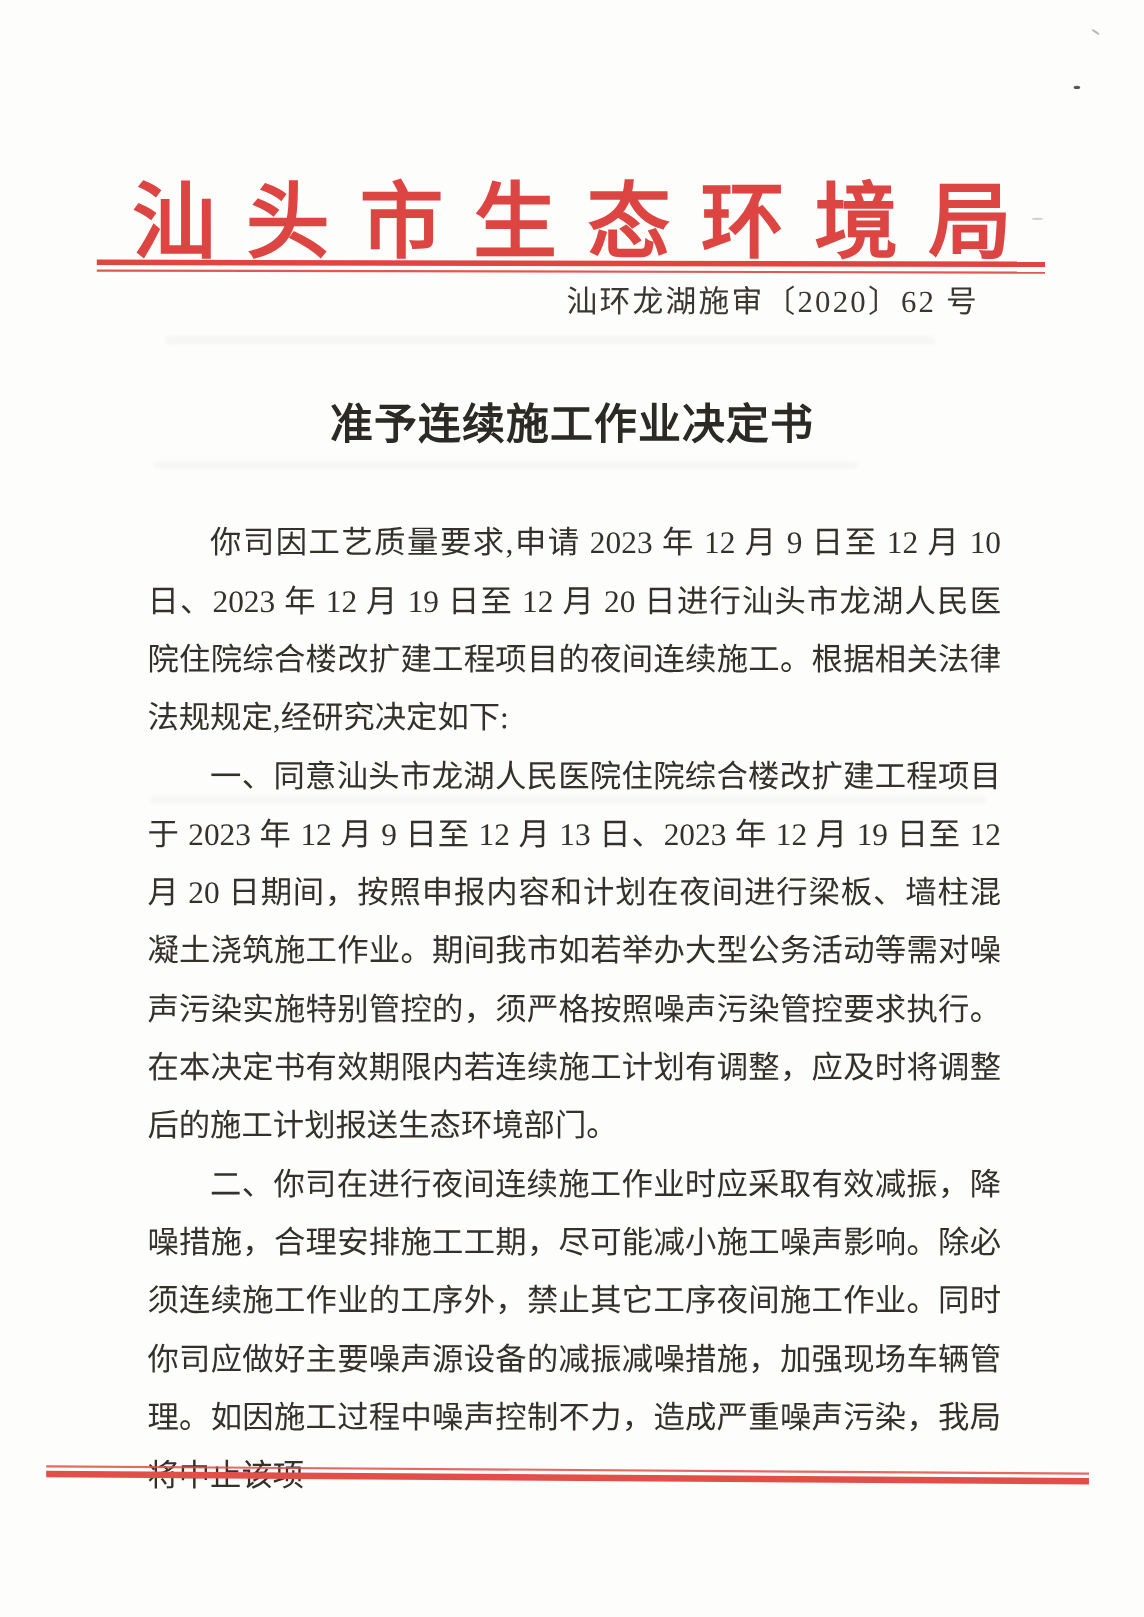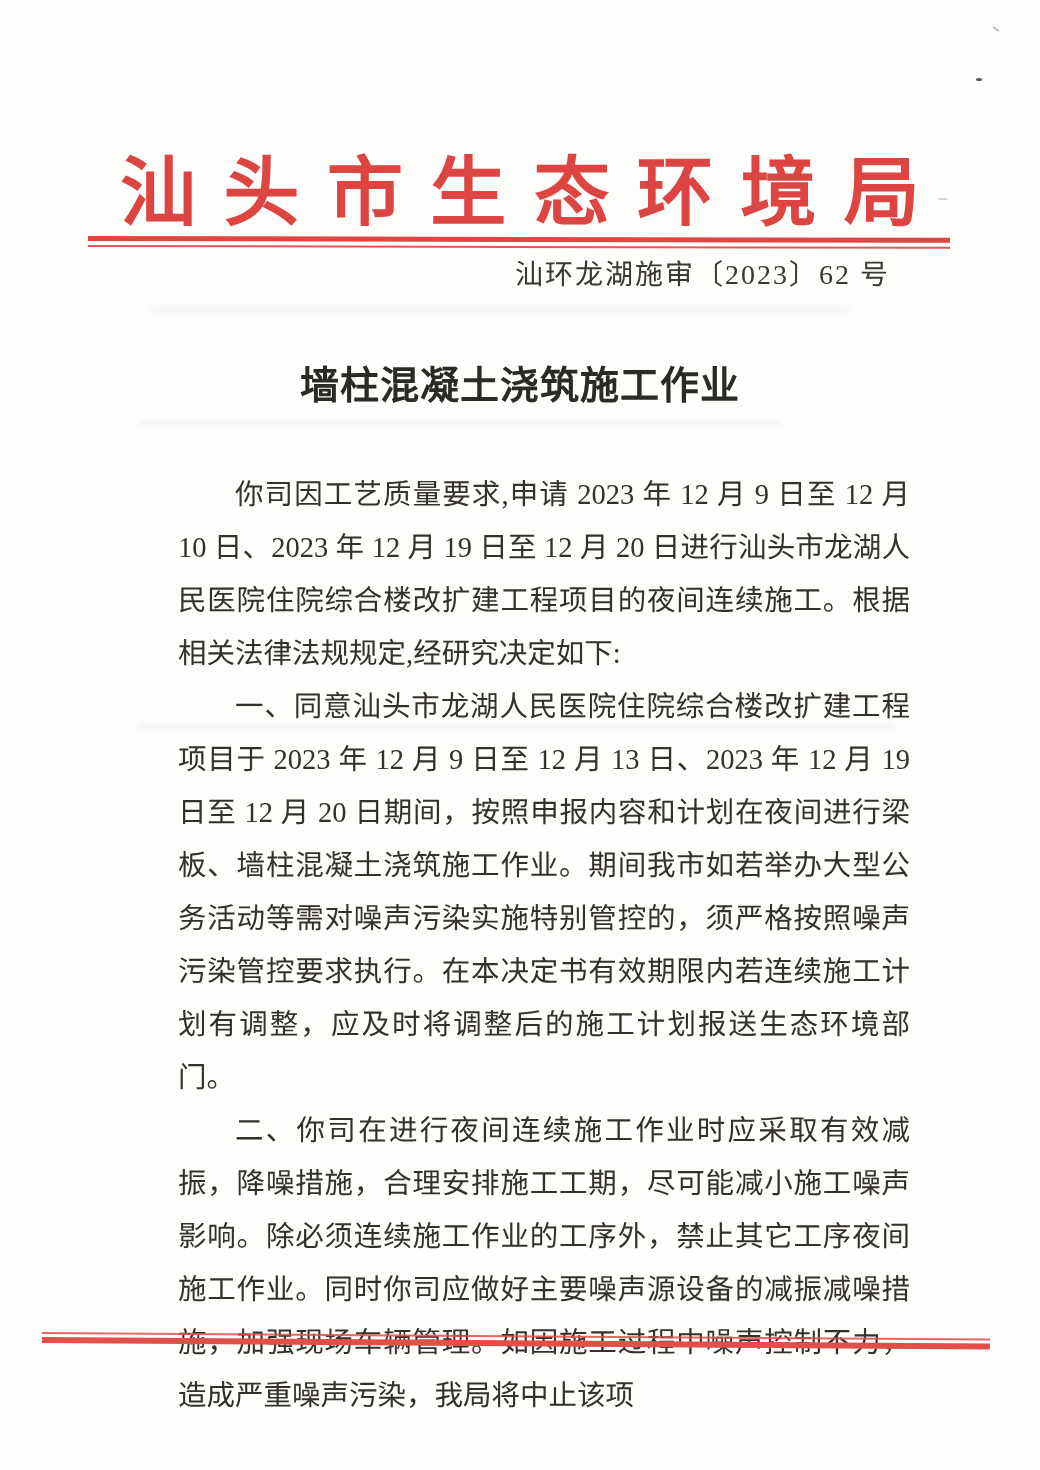--- a/index.html
+++ b/index.html
@@ -14,21 +14,21 @@
   .page{
     position:relative;
     width:1040px;height:1470px;
     background:var(--page-bg);
     overflow:hidden;
     font-family:"Liberation Serif","DejaVu Serif",serif;
   }
   
   .agency{
     position:absolute;top:146px;left:0;right:0;
-    margin:6px;text-align:center;
+    margin:16px;text-align:center;
     font-size:76px;font-weight:700;line-height:1.1;
     color:var(--header-red);
     letter-spacing:.36em;text-indent:.36em;
     white-space:nowrap;
   }
   .rule-top{
     position:absolute;top:236px;left:88px;width:862px;
     transform:rotate(.12deg);transform-origin:left center;
   }
   .rule-top .bar-thick{height:5px;background:var(--rule-red);}
@@ -47,21 +47,21 @@
     color:var(--title-ink);
   }
   
   .body-text{
     position:absolute;top:468px;left:134px;width:776px;
     font-size:28.5px;line-height:53px;
     color:var(--body-ink);
     text-align:justify;text-justify:inter-ideograph;
   }
   .body-text p{margin:0;}
-  .body-text p.para{text-indent:2em;margin-left:44px;}
+  .body-text p.para{text-indent:2em;}
   
   .rule-bottom{
     position:absolute;top:1332px;left:42px;width:948px;
     transform:rotate(.4deg);transform-origin:left center;
   }
   .rule-bottom .bar-thin{height:2px;background:var(--footer-rule-red);opacity:.85;}
   .rule-bottom .bar-gap{height:3px;}
   .rule-bottom .bar-thick{height:6px;background:var(--footer-rule-red);}
   
   .speck{position:absolute;background:#555;border-radius:50%;}
@@ -86,23 +86,23 @@
   <div class="smudge m3"></div>
 
   <h1 class="agency">汕头市生态环境局</h1>
 
   <div class="rule-top">
     <div class="bar-thick"></div>
     <div class="bar-gap"></div>
     <div class="bar-thin"></div>
   </div>
 
-  <div class="doc-no">汕环龙湖施审〔2023〕62 号</div>
+  <div class="doc-no">汕环龙湖施审〔2020〕62 号</div>
 
-  <h2 class="doc-title">墙柱混凝土浇筑施工作业</h2>
+  <h2 class="doc-title">准予连续施工作业决定书</h2>
 
   <main class="body-text">
     <p class="para">你司因工艺质量要求,申请 2023 年 12 月 9 日至 12 月 10 日、2023 年 12 月 19 日至 12 月 20 日进行汕头市龙湖人民医院住院综合楼改扩建工程项目的夜间连续施工。根据相关法律法规规定,经研究决定如下:</p>
     <p class="para">一、同意汕头市龙湖人民医院住院综合楼改扩建工程项目于 2023 年 12 月 9 日至 12 月 13 日、2023 年 12 月 19 日至 12 月 20 日期间，按照申报内容和计划在夜间进行梁板、墙柱混凝土浇筑施工作业。期间我市如若举办大型公务活动等需对噪声污染实施特别管控的，须严格按照噪声污染管控要求执行。在本决定书有效期限内若连续施工计划有调整，应及时将调整后的施工计划报送生态环境部门。</p>
     <p class="para">二、你司在进行夜间连续施工作业时应采取有效减振，降噪措施，合理安排施工工期，尽可能减小施工噪声影响。除必须连续施工作业的工序外，禁止其它工序夜间施工作业。同时你司应做好主要噪声源设备的减振减噪措施，加强现场车辆管理。如因施工过程中噪声控制不力，造成严重噪声污染，我局将中止该项</p>
   </main>
 
   <div class="rule-bottom">
     <div class="bar-thin"></div>
     <div class="bar-gap"></div>

